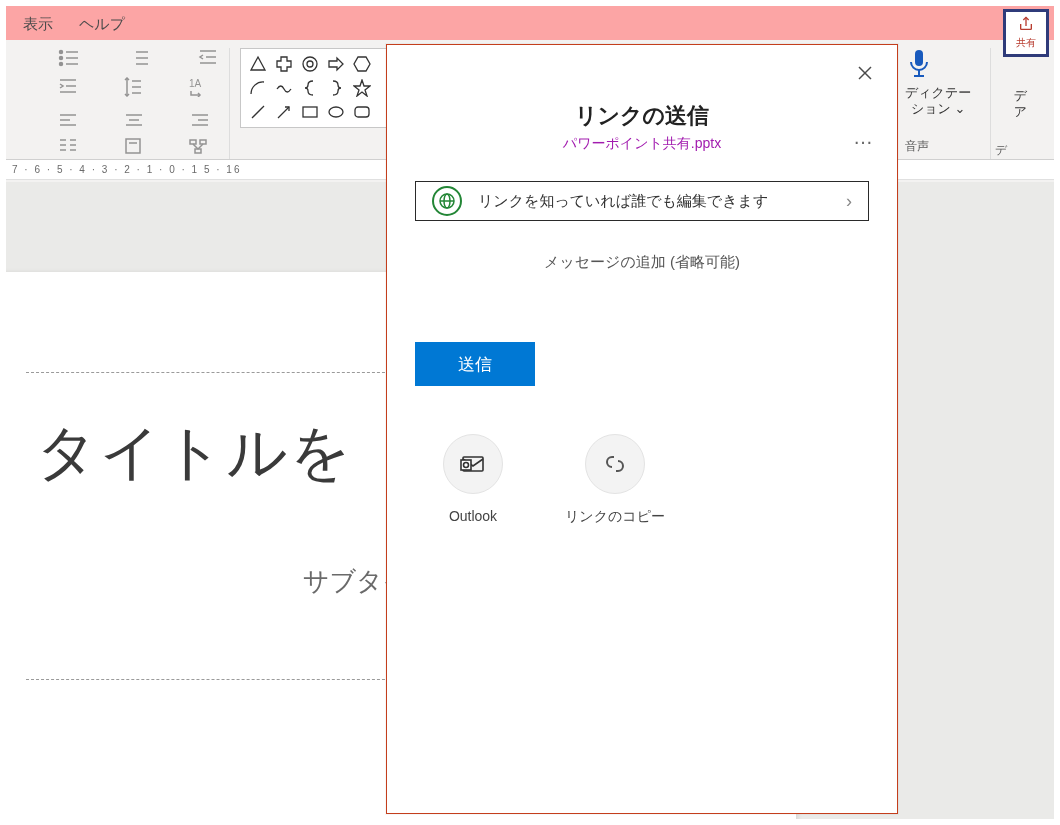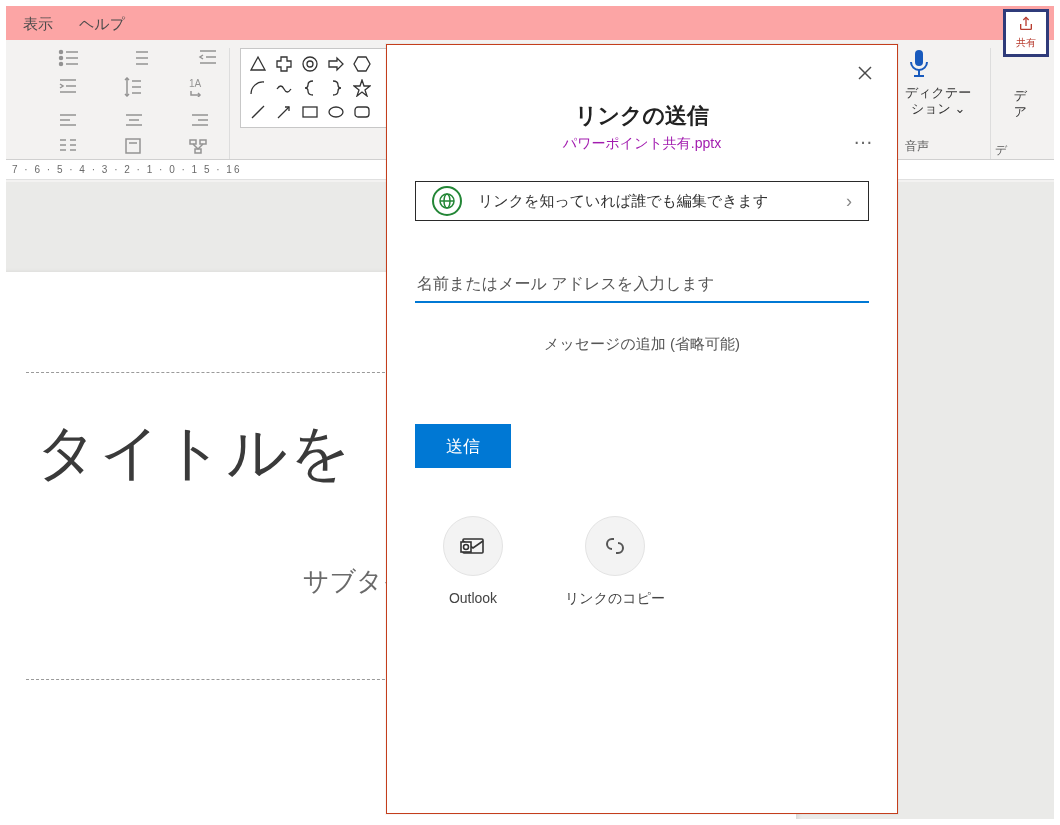--- a/index.html
+++ b/index.html
@@ -169,21 +169,21 @@
   color: #333;
   outline: none;
 }
 .field::placeholder { color: #555; }
 .msg-label { margin: 32px 28px 0 28px; font-size: 15px; color: #555; text-align: center; }
 .send-btn {
   margin: 70px 28px 0 28px;
   background: #0078d4;
   color: #fff;
   border: none;
-  width: 96px;
+  width: 120px;
   height: 44px;
   font-size: 17px;
   cursor: pointer;
 }
 .actions-row { display: flex; gap: 42px; margin: 48px 28px 0 36px; }
 .action-item { display: flex; flex-direction: column; align-items: center; gap: 14px; width: 100px; }
 .action-circle {
   width: 60px; height: 60px; border-radius: 50%;
   background: #f3f3f3; border: 1px solid #e3e3e3;
   display: flex; align-items: center; justify-content: center;
@@ -441,23 +441,20 @@
         <svg width="18" height="18" viewBox="0 0 18 18" fill="none" stroke="#238636" stroke-width="1.5">
             <circle cx="9" cy="9" r="7"></circle>
             <ellipse cx="9" cy="9" rx="3" ry="7"></ellipse>
             <line x1="2" y1="9" x2="16" y2="9"></line>
           </svg>
       </div>
       <div class="ltext">リンクを知っていれば誰でも編集できます</div>
       <div class="chev">›</div>
     </div>
 
-    <div class="field-wrap">
-      <input class="field" type="text" placeholder="名前またはメール アドレスを入力します" style="">
-    </div>
 
     <div class="msg-label">メッセージの追加 (省略可能)</div>
 
     <button class="send-btn">送信</button>
 
     <div class="actions-row">
       <div class="action-item">
         <div class="action-circle">
           <svg width="28" height="28" viewBox="0 0 28 28" fill="none" stroke="#333" stroke-width="1.6">
               <rect x="4" y="7" width="20" height="14" rx="1"></rect>

